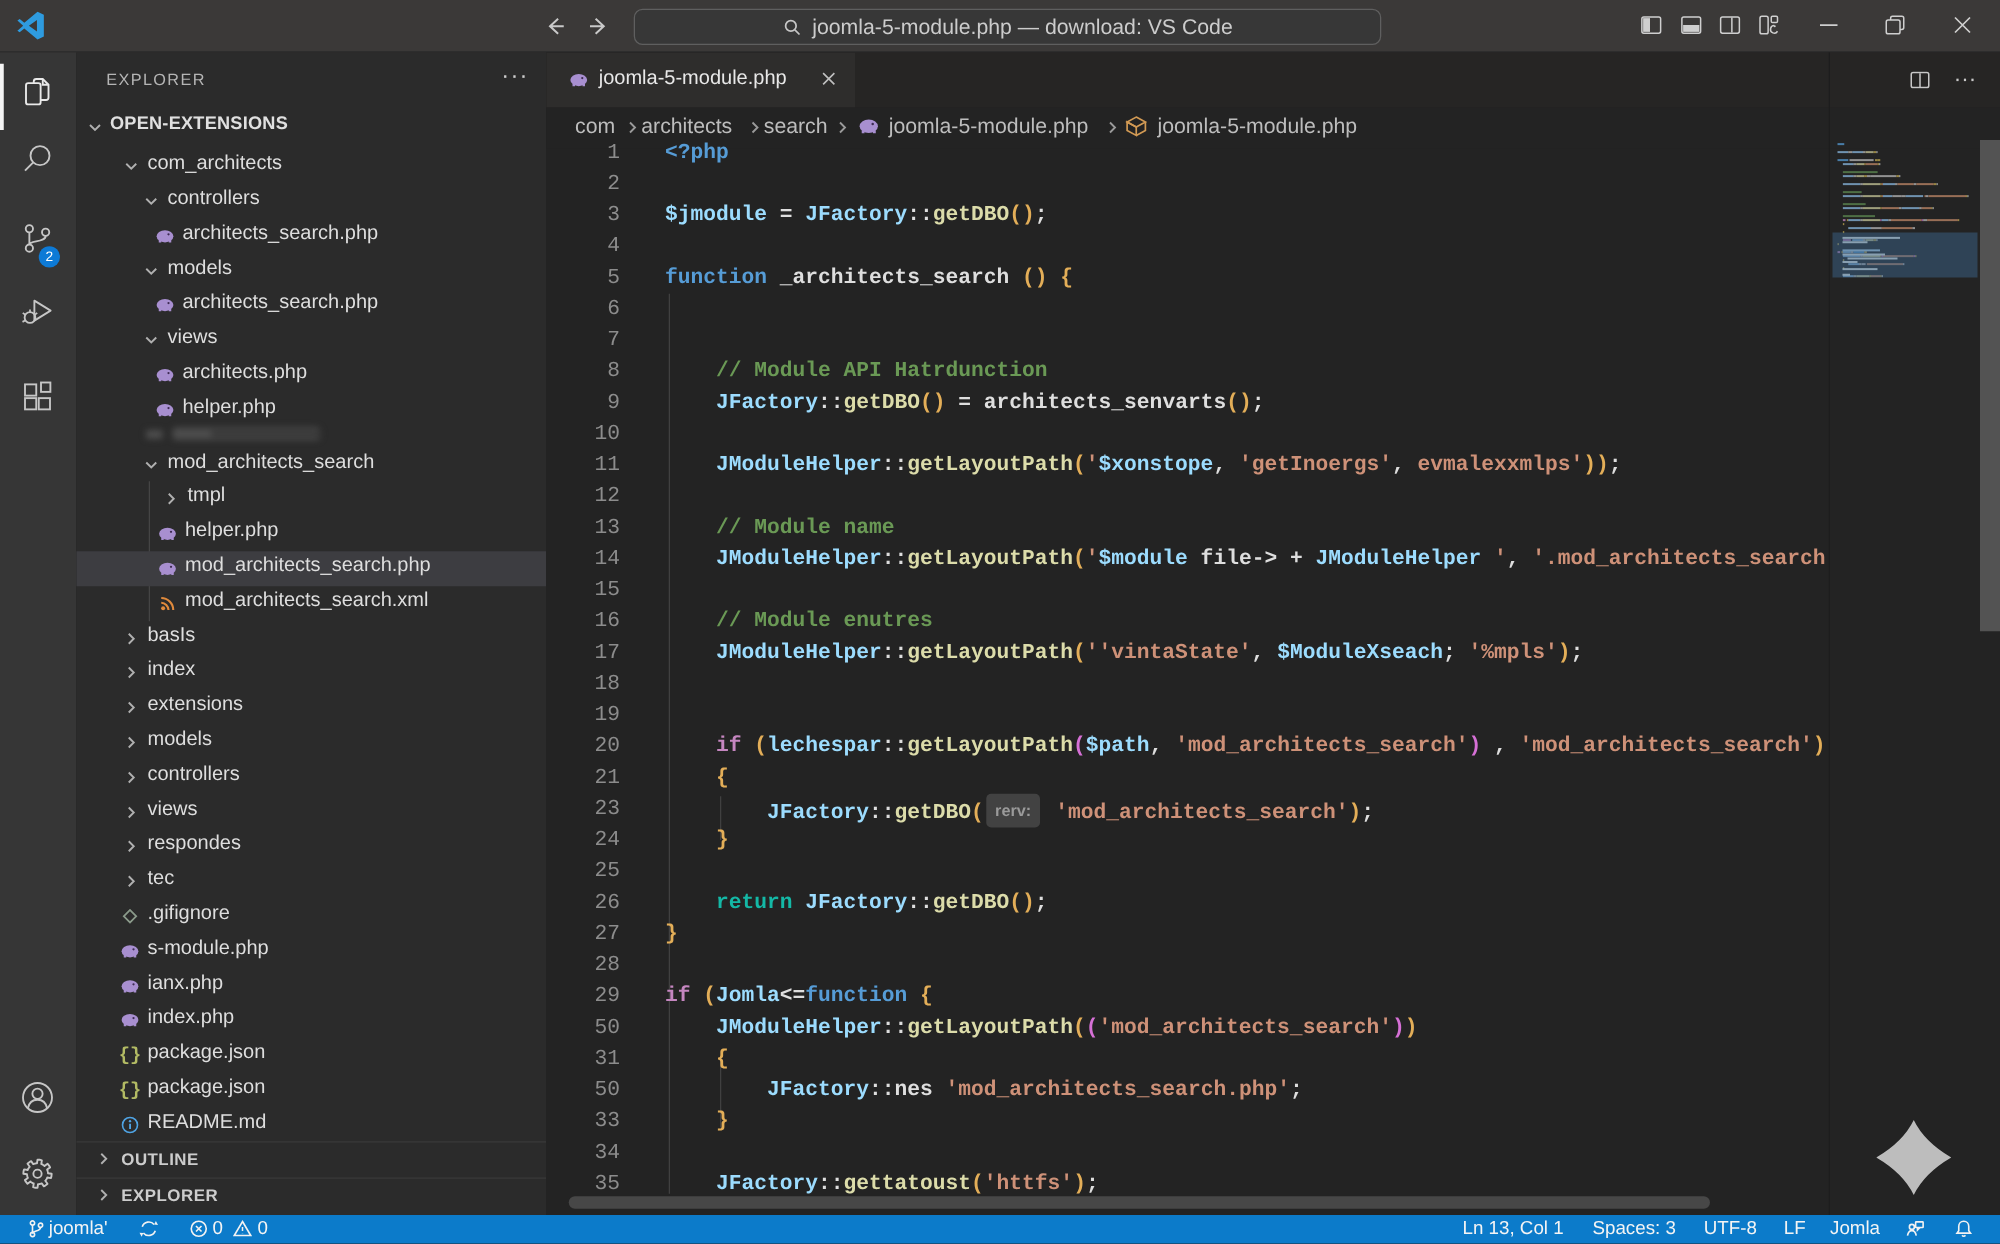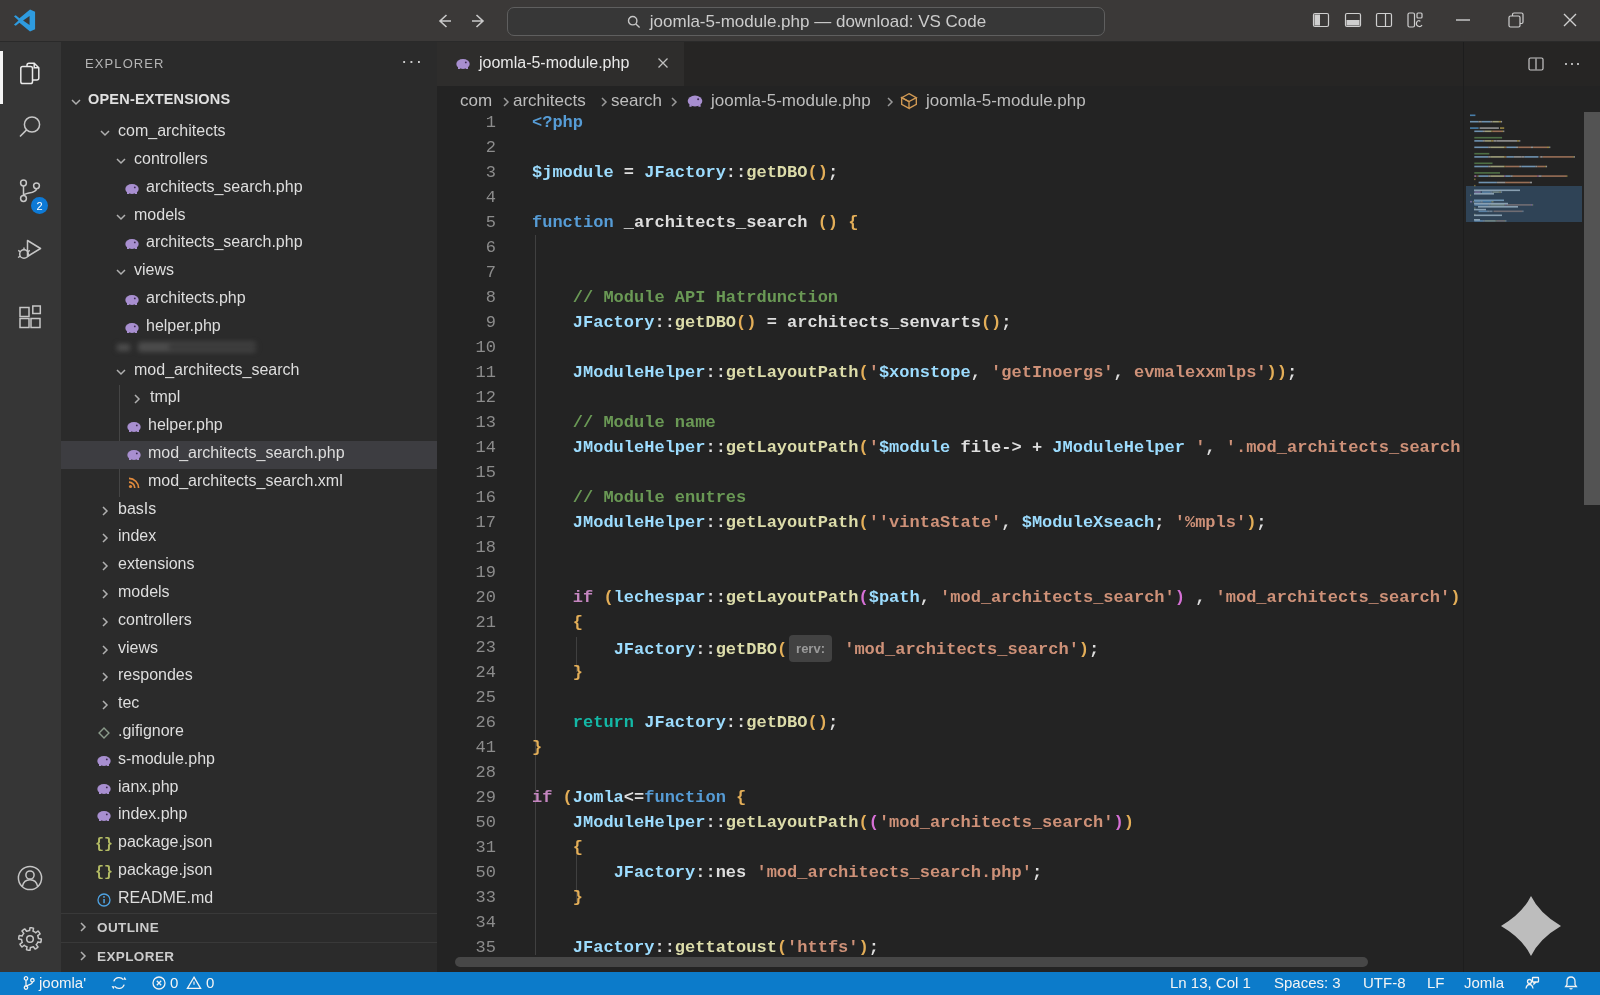--- a/index.html
+++ b/index.html
@@ -409,21 +409,21 @@
 <div class="cl" style="top:543px"><span style="color:#dedede">&nbsp;&nbsp;&nbsp;&nbsp;</span><span style="color:#C586C0">if</span><span style="color:#dedede">&nbsp;</span><span style="color:#e3ae58">(</span><span style="color:#9CDCFE">lechespar</span><span style="color:#dedede">::</span><span style="color:#DCDCAA">getLayoutPath</span><span style="color:#D670D6">(</span><span style="color:#9CDCFE">$path</span><span style="color:#dedede">,&nbsp;</span><span style="color:#CE9178">'mod_architects_search'</span><span style="color:#D670D6">)</span><span style="color:#dedede">&nbsp;,&nbsp;</span><span style="color:#CE9178">'mod_architects_search'</span><span style="color:#e3ae58">)</span></div>
 <div class="lnum" style="top:568px">21</div>
 <div class="cl" style="top:568px"><span style="color:#dedede">&nbsp;&nbsp;&nbsp;&nbsp;</span><span style="color:#e3ae58">{</span></div>
 <div class="lnum" style="top:593px">23</div>
 <div class="cl" style="top:593px"><span style="color:#dedede">&nbsp;&nbsp;&nbsp;&nbsp;&nbsp;&nbsp;&nbsp;&nbsp;</span><span style="color:#9CDCFE">JFactory</span><span style="color:#dedede">::</span><span style="color:#DCDCAA">getDBO</span><span style="color:#e3ae58">(</span><span class="chip">rerv:</span>&nbsp;<span style="color:#CE9178">'mod_architects_search'</span><span style="color:#e3ae58">)</span><span style="color:#dedede">;</span></div>
 <div class="lnum" style="top:618px">24</div>
 <div class="cl" style="top:618px"><span style="color:#dedede">&nbsp;&nbsp;&nbsp;&nbsp;</span><span style="color:#e3ae58">}</span></div>
 <div class="lnum" style="top:643px">25</div>
 <div class="lnum" style="top:668px">26</div>
 <div class="cl" style="top:668px"><span style="color:#dedede">&nbsp;&nbsp;&nbsp;&nbsp;</span><span style="color:#14b8a6">return</span><span style="color:#dedede">&nbsp;</span><span style="color:#9CDCFE">JFactory</span><span style="color:#dedede">::</span><span style="color:#DCDCAA">getDBO</span><span style="color:#e3ae58">()</span><span style="color:#dedede">;</span></div>
-<div class="lnum" style="top:693px">41</div>
+<div class="lnum" style="top:693px">27</div>
 <div class="cl" style="top:693px"><span style="color:#e3ae58">}</span></div>
 <div class="lnum" style="top:718px">28</div>
 <div class="lnum" style="top:743px">29</div>
 <div class="cl" style="top:743px"><span style="color:#C586C0">if</span><span style="color:#dedede">&nbsp;</span><span style="color:#e3ae58">(</span><span style="color:#9CDCFE">Jomla</span><span style="color:#dedede">&lt;=</span><span style="color:#569CD6">function</span><span style="color:#e3ae58">&nbsp;{</span></div>
 <div class="lnum" style="top:768px">50</div>
 <div class="cl" style="top:768px"><span style="color:#dedede">&nbsp;&nbsp;&nbsp;&nbsp;</span><span style="color:#9CDCFE">JModuleHelper</span><span style="color:#dedede">::</span><span style="color:#DCDCAA">getLayoutPath</span><span style="color:#e3ae58">(</span><span style="color:#D670D6">(</span><span style="color:#CE9178">'mod_architects_search'</span><span style="color:#D670D6">)</span><span style="color:#e3ae58">)</span></div>
 <div class="lnum" style="top:793px">31</div>
 <div class="cl" style="top:793px"><span style="color:#dedede">&nbsp;&nbsp;&nbsp;&nbsp;</span><span style="color:#e3ae58">{</span></div>
 <div class="lnum" style="top:818px">50</div>
 <div class="cl" style="top:818px"><span style="color:#dedede">&nbsp;&nbsp;&nbsp;&nbsp;&nbsp;&nbsp;&nbsp;&nbsp;</span><span style="color:#9CDCFE">JFactory</span><span style="color:#dedede">::</span><span style="color:#dedede">nes</span><span style="color:#dedede">&nbsp;</span><span style="color:#CE9178">'mod_architects_search.php'</span><span style="color:#dedede">;</span></div>

